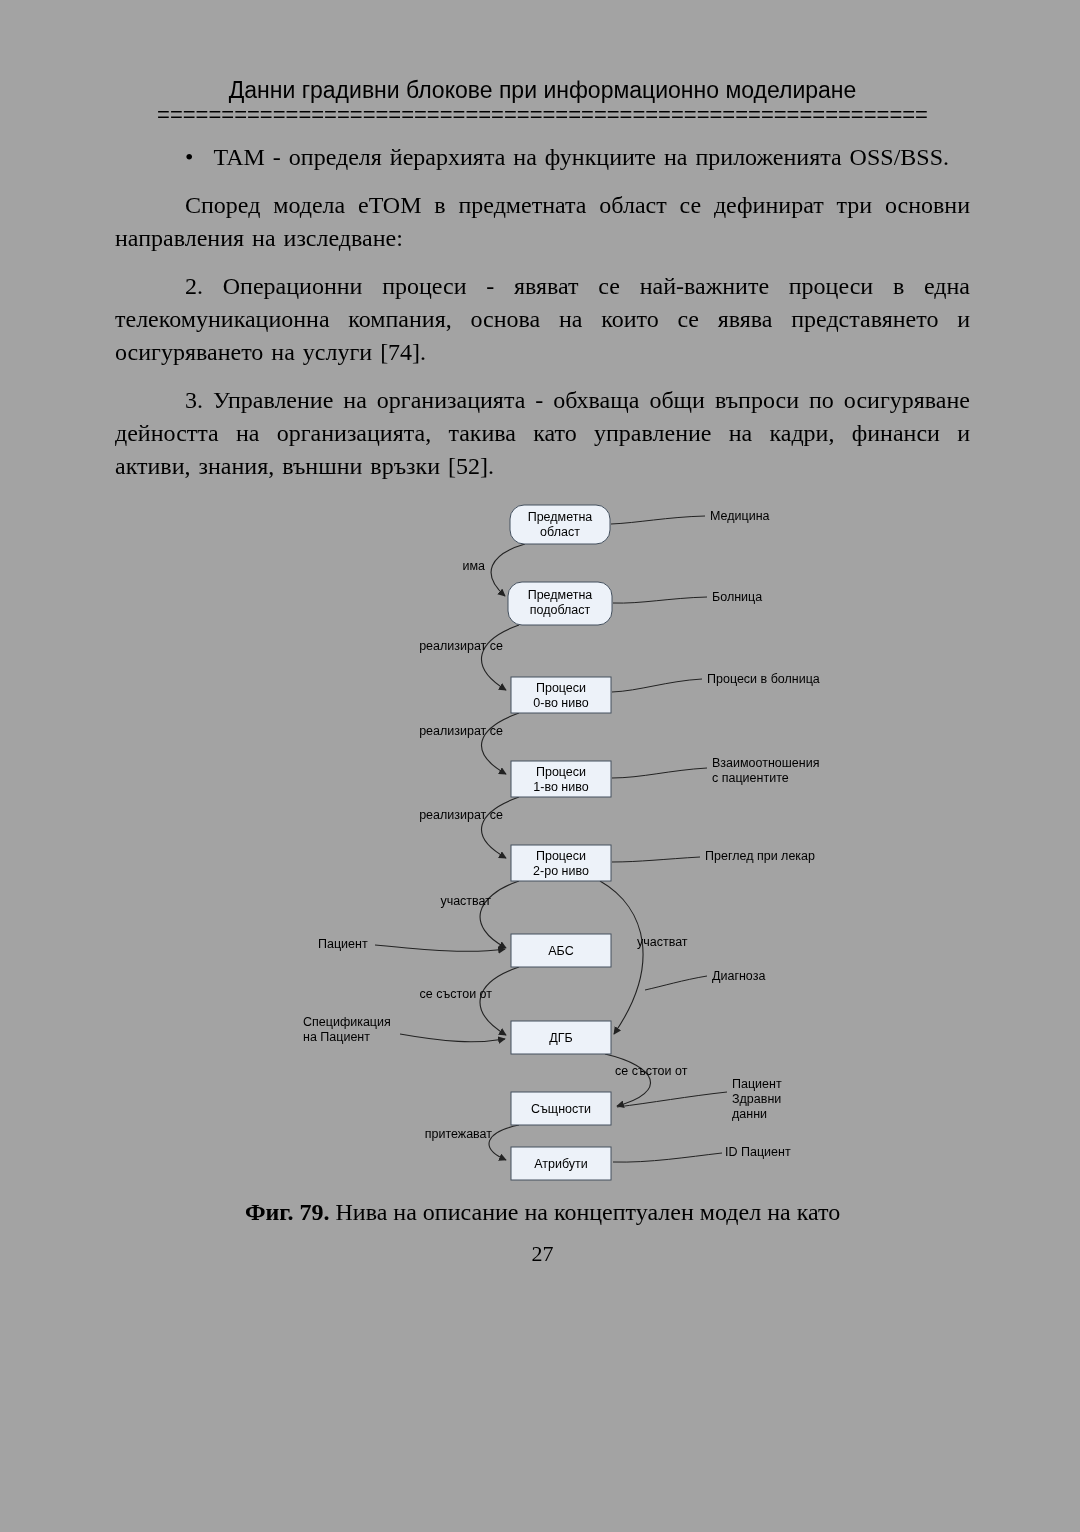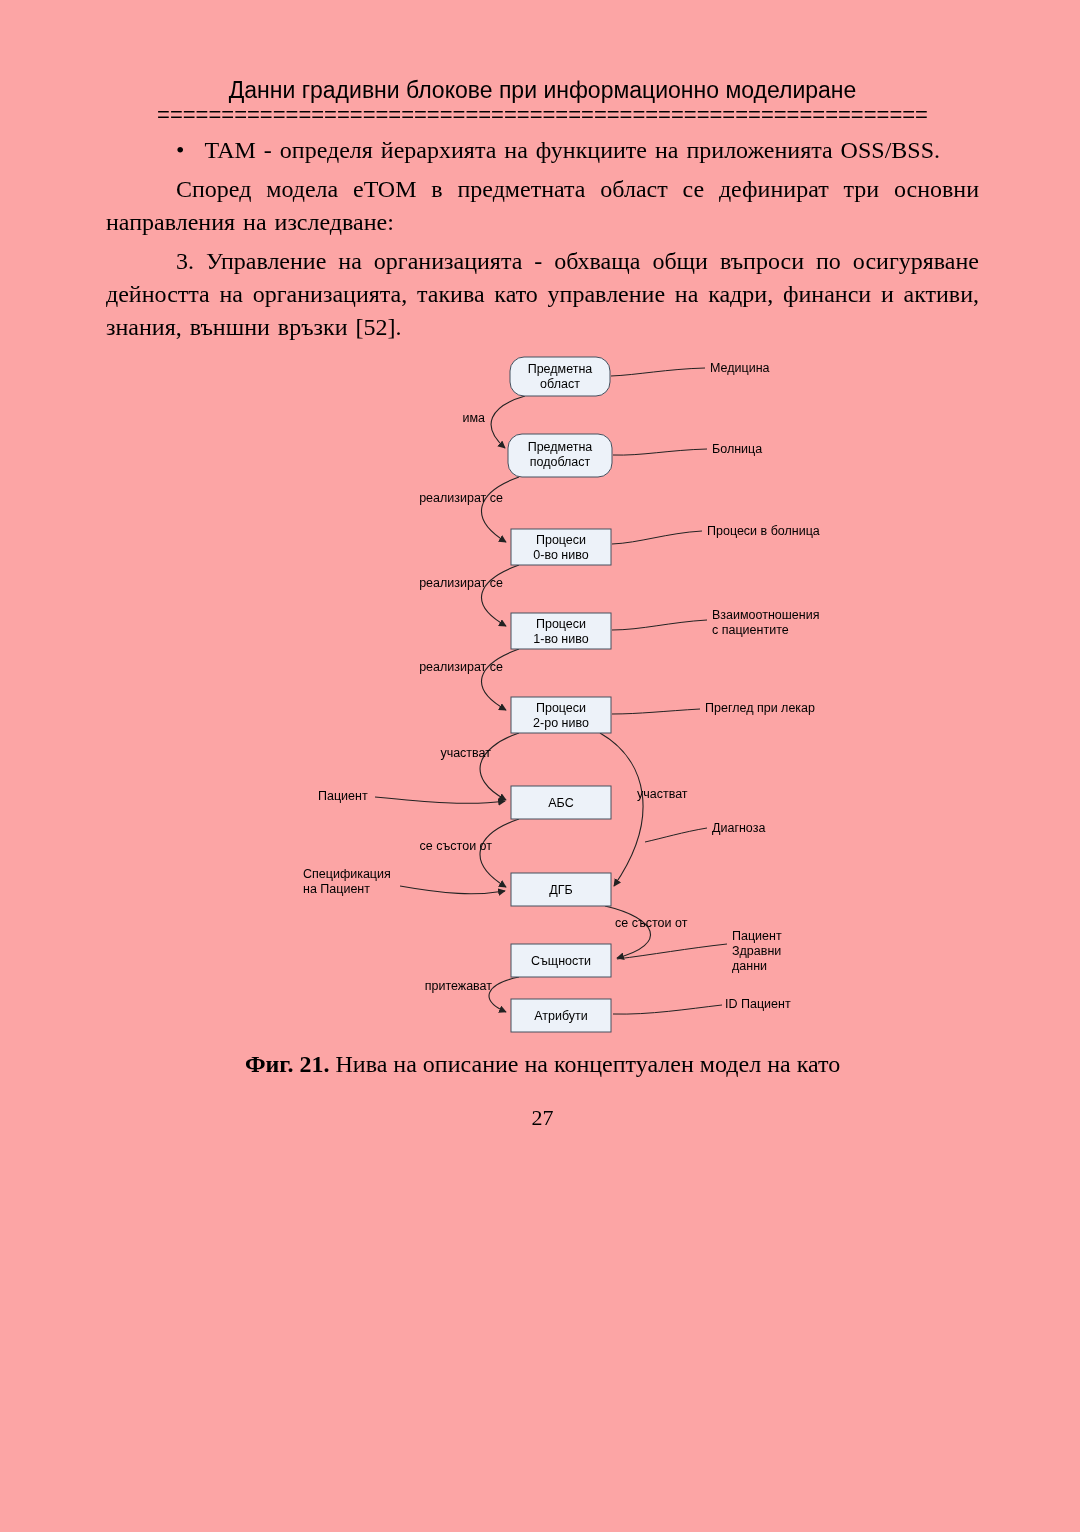--- a/index.html
+++ b/index.html
@@ -1,20 +1,20 @@
 <!DOCTYPE html>
 <html><head>
 <meta charset="utf-8">
 <style>
   html,body { margin:0; padding:0; background:#ffffff; }
   .page {
     position:relative;
     width:1080px; height:1532px;
     margin:0 auto;
-    background:#fca5a5;
+    background:#a3a3a3;
     box-sizing:border-box;
     padding:76px 95px 0 100px;
     font-family:"Liberation Serif", serif;
     color:#000;
     overflow:hidden;
   }
   .running-header {
     text-align:center;
     font-family:"Liberation Sans", sans-serif;
     font-size:23px;
@@ -24,21 +24,21 @@
   .separator {
     text-align:center;
     font-family:"Liberation Sans", sans-serif;
     font-size:22px;
     line-height:22px;
     white-space:nowrap;
     overflow:hidden;
     margin-bottom:8px;
   }
   .para {
-    margin:6px;
+    margin:15px;
     font-size:24px;
     line-height:33px;
     text-align:justify;
     text-indent:70px;
     word-spacing:2px;
   }
   .para.bold { font-weight:normal; }
   .bullet { padding-right:20px; }
   .figure-wrap { margin:4px 0 0 0; }
   .figure-wrap svg { display:block; margin-left:195px; }
@@ -65,38 +65,39 @@
     stroke-width:1;
   }
   .caption {
     margin:8px 0 0 0;
     text-align:center;
     font-size:24px;
     line-height:33px;
   }
   .caption .cap-label { font-weight:bold; }
   .page-number {
-    margin-top:24px;
+    margin-top:12px;
     text-align:center;
     font-size:22px;
   }
 </style>
 </head>
 <body>
 
 <div class="page">
 
   <div class="running-header">Данни градивни блокове при информационно моделиране</div>
   <div class="separator">============================================================</div>
 
   <p class="para"><span class="bullet">•</span><span>TAM - определя йерархията на функциите на приложенията OSS/BSS.</span></p>
 
   <p class="para bold">Според модела eTOM в предметната област се дефинират три основни направления на изследване:</p>
 
 
+  <p class="para">2. Операционни процеси - явяват се най-важните процеси в една телекомуникационна компания, основа на които се явява представянето и осигуряването на услуги [74].</p>
 
   <p class="para">3. Управление на организацията - обхваща общи въпроси по осигуряване дейността на организацията, такива като управление на кадри, финанси и активи, знания, външни връзки [52].</p>
 
 
   <div class="figure-wrap">
     <svg viewBox="0 0 560 690" width="560" height="690">
       <defs>
         <marker id="arw" viewBox="0 0 10 10" refX="9" refY="5" markerWidth="7" markerHeight="7" orient="auto-start-reverse">
           <path d="M0,0 L10,5 L0,10 z" fill="#222"></path>
         </marker>
@@ -169,17 +170,17 @@
       <text x="417" y="482">Диагноза</text>
       <text x="8" y="528">Спецификация</text>
       <text x="8" y="543">на Пациент</text>
       <text x="437" y="590">Пациент</text>
       <text x="437" y="605">Здравни</text>
       <text x="437" y="620">данни</text>
       <text x="430" y="658">ID Пациент</text>
     </svg>
   </div>
 
-  <p class="caption"><span class="cap-label">Фиг. 21.</span> <span>Нива на описание на концептуален модел на като</span></p>
+  <p class="caption"><span class="cap-label">Фиг. 79.</span> <span>Нива на описание на концептуален модел на като</span></p>
 
   <div class="page-number">27</div>
 
 </div>
 
 </body></html>

